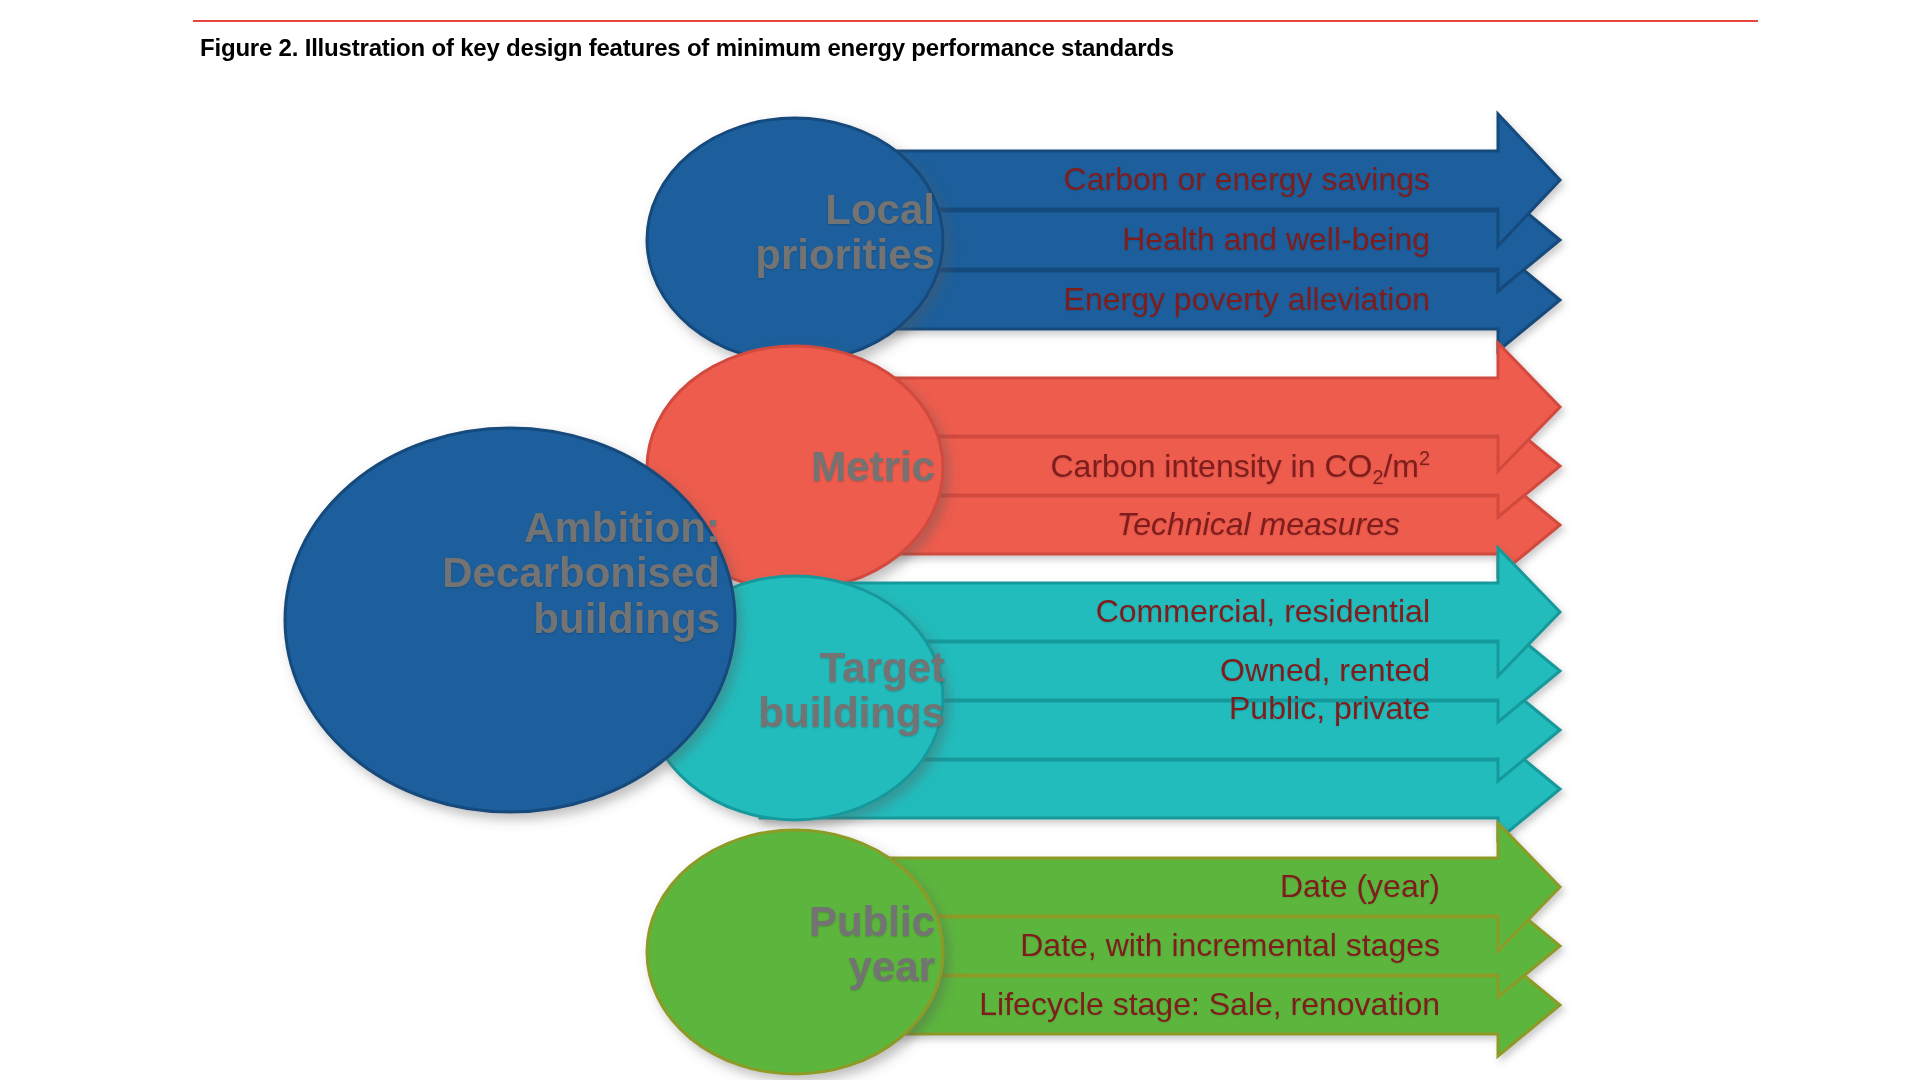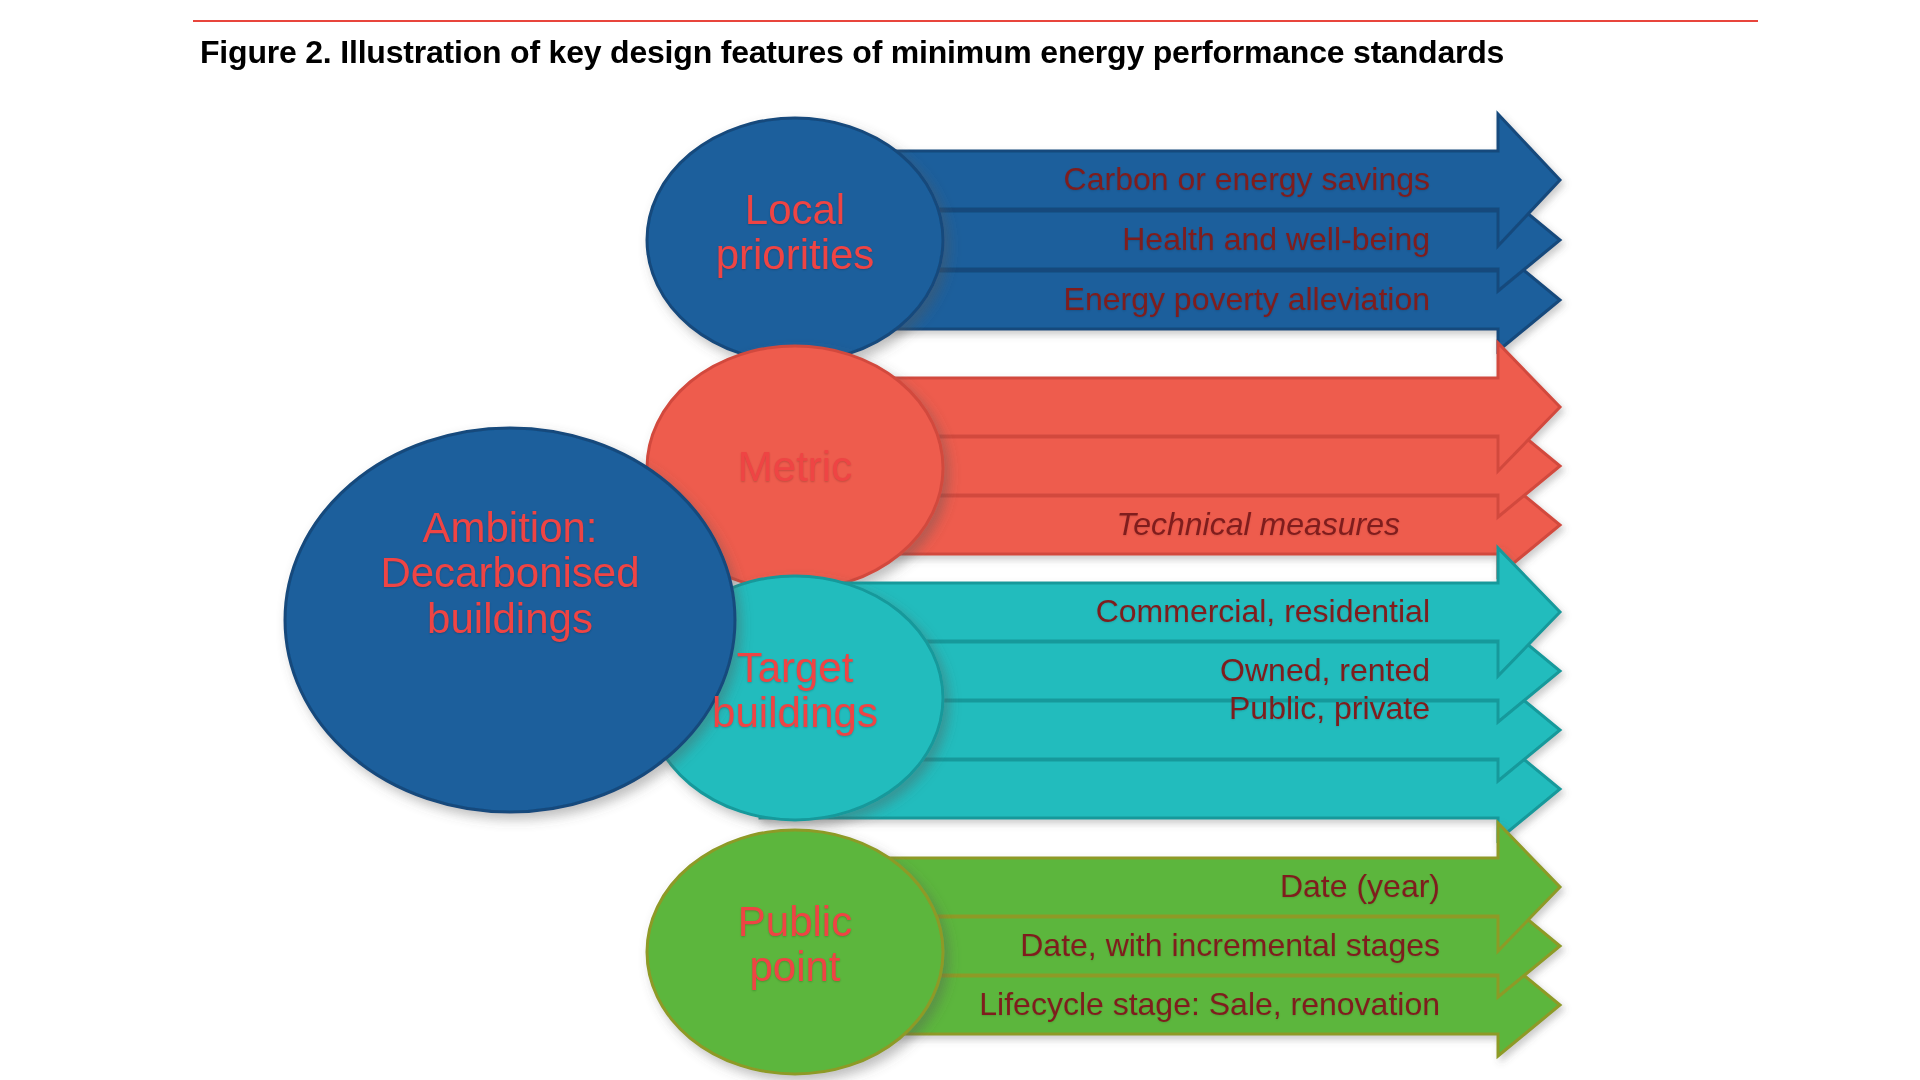--- a/index.html
+++ b/index.html
@@ -26,21 +26,21 @@
     left: 193px;
     top: 20px;
     width: 1565px;
     height: 2px;
     background: #E8453C;
   }
   #figure-caption {
     position: absolute;
     left: 200px;
     top: 34px;
-    font-size: 32px;
+    font-size: 24px;
     font-weight: bold;
     color: #000000;
     letter-spacing: -0.2px;
     white-space: nowrap;
   }
 
   
   #diagram {
     position: absolute;
     left: 0;
@@ -49,24 +49,24 @@
     height: 1080px;
   }
   #diagram-svg {
     position: absolute;
     left: 0; top: 0;
   }
 
   
   .hub-label {
     position: absolute;
-    color: #ef4444;
-    text-align: center;
+    color: #737373;
+    text-align: right;
     line-height: 1.08;
-    font-weight: normal;
+    font-weight: bold;
     pointer-events: none;
     text-shadow: 0 1px 2px rgba(0,0,0,0.18);
   }
   .row-label {
     position: absolute;
     color: #7f1d1d;
     text-align: right;
     white-space: nowrap;
     font-weight: normal;
     text-shadow: 0 1px 2px rgba(0,0,0,0.12);
@@ -145,31 +145,32 @@
     <div>Local</div>
     <div>priorities</div>
   </div>
   <div class="row-label" style="left:960px; top:161px; width:470px; font-size:32px;">Carbon or energy savings</div>
   <div class="row-label" style="left:960px; top:221px; width:470px; font-size:32px;">Health and well-being</div>
   <div class="row-label" style="left:960px; top:281px; width:470px; font-size:32px;">Energy poverty alleviation</div>
 
   <div class="hub-label" style="left:655px; top:444px; width:280px; font-size:42px;">
     <div>Metric</div>
   </div>
+  <div class="row-label" style="left:930px; top:447px; width:500px; font-size:32px;">Carbon intensity in CO<sub>2</sub>/m<sup>2</sup></div>
   <div class="row-label" style="left:900px; top:506px; width:500px; font-size:32px;font-style:italic;">Technical measures</div>
 
   <div class="hub-label" style="left:645px; top:645px; width:300px; font-size:42px;">
     <div>Target</div>
     <div>buildings</div>
   </div>
   <div class="row-label" style="left:960px; top:593px; width:470px; font-size:32px;">Commercial, residential</div>
   <div class="row-label" style="left:960px; top:652px; width:470px; font-size:32px;">Owned, rented</div>
   <div class="row-label" style="left:960px; top:690px; width:470px; font-size:32px;">Public, private</div>
 
   <div class="hub-label" style="left:655px; top:899px; width:280px; font-size:42px;">
     <div>Public</div>
-    <div>point</div>
+    <div>year</div>
   </div>
   <div class="row-label" style="left:940px; top:868px; width:500px; font-size:32px;">Date (year)</div>
   <div class="row-label" style="left:940px; top:927px; width:500px; font-size:32px;">Date, with incremental stages</div>
   <div class="row-label" style="left:940px; top:986px; width:500px; font-size:32px;">Lifecycle stage: Sale, renovation</div>
 
 </div>
 
 </body></html>

